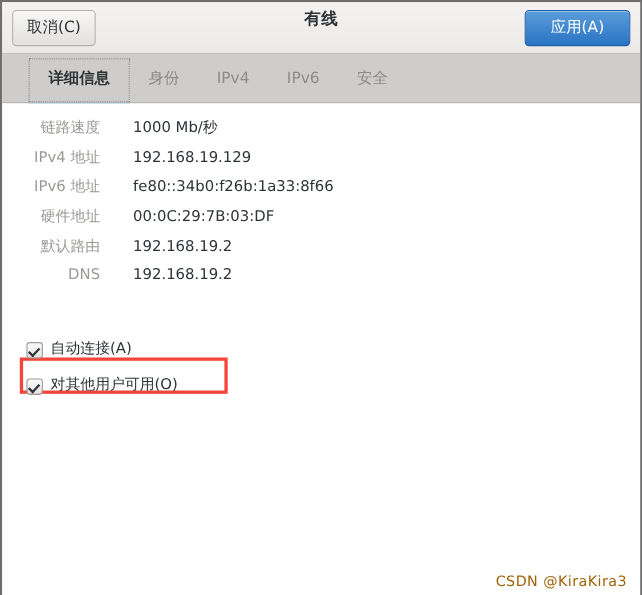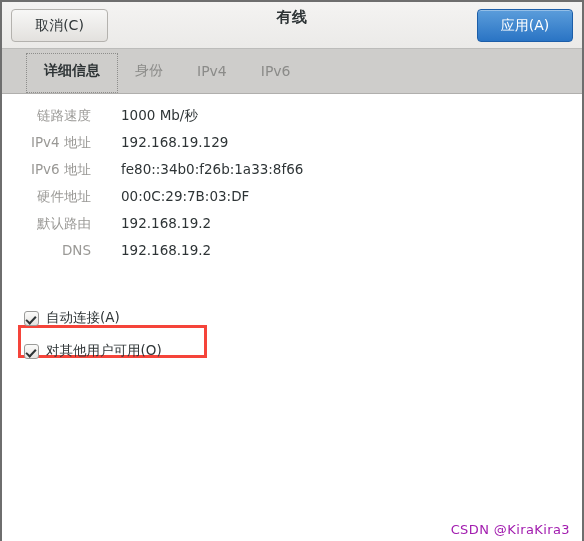--- a/index.html
+++ b/index.html
@@ -39,21 +39,21 @@
     text-align: center;
     font-size: 15px;
     font-weight: bold;
     color: #2e3436;
     letter-spacing: 0.5px;
   }
   .btn-cancel {
     position: absolute;
     left: 9px;
     top: 7px;
-    width: 97px;
+    width: 76px;
     height: 33px;
     box-sizing: border-box;
     background: linear-gradient(to bottom, #f7f7f6 0%, #e3e1de 100%);
     border: 1px solid #b4b2ae;
     border-radius: 4px;
     color: #2e3436;
     font-size: 14px;
     font-family: "DejaVu Sans", "Liberation Sans", sans-serif;
     cursor: pointer;
     line-height: 31px;
@@ -211,21 +211,21 @@
     color: #9a9996;
     line-height: 16px;
     margin-top: 1px;
   }
   .checkrow.two-line .cbox { margin-top: 7px; }
   .watermark {
     position: absolute;
     right: 12px;
     bottom: 4px;
     font-size: 13px;
-    color: #a21caf;
+    color: #a16207;
     letter-spacing: 0.4px;
     white-space: nowrap;
   }
 </style>
 </head>
 <body>
 
 <div id="window">
 
   <div class="titlebar">
@@ -240,20 +240,23 @@
     </div>
     <div class="tab">
       <span>身份</span>
     </div>
     <div class="tab">
       <span>IPv4</span>
     </div>
     <div class="tab">
       <span>IPv6</span>
     </div>
+    <div class="tab">
+      <span>安全</span>
+    </div>
   </div>
 
   <div class="content">
 
     <div class="detail-rows">
 
       <div class="drow">
         <div class="dlabel">链路速度</div>
         <div class="dvalue">1000 Mb/秒</div>
       </div>

